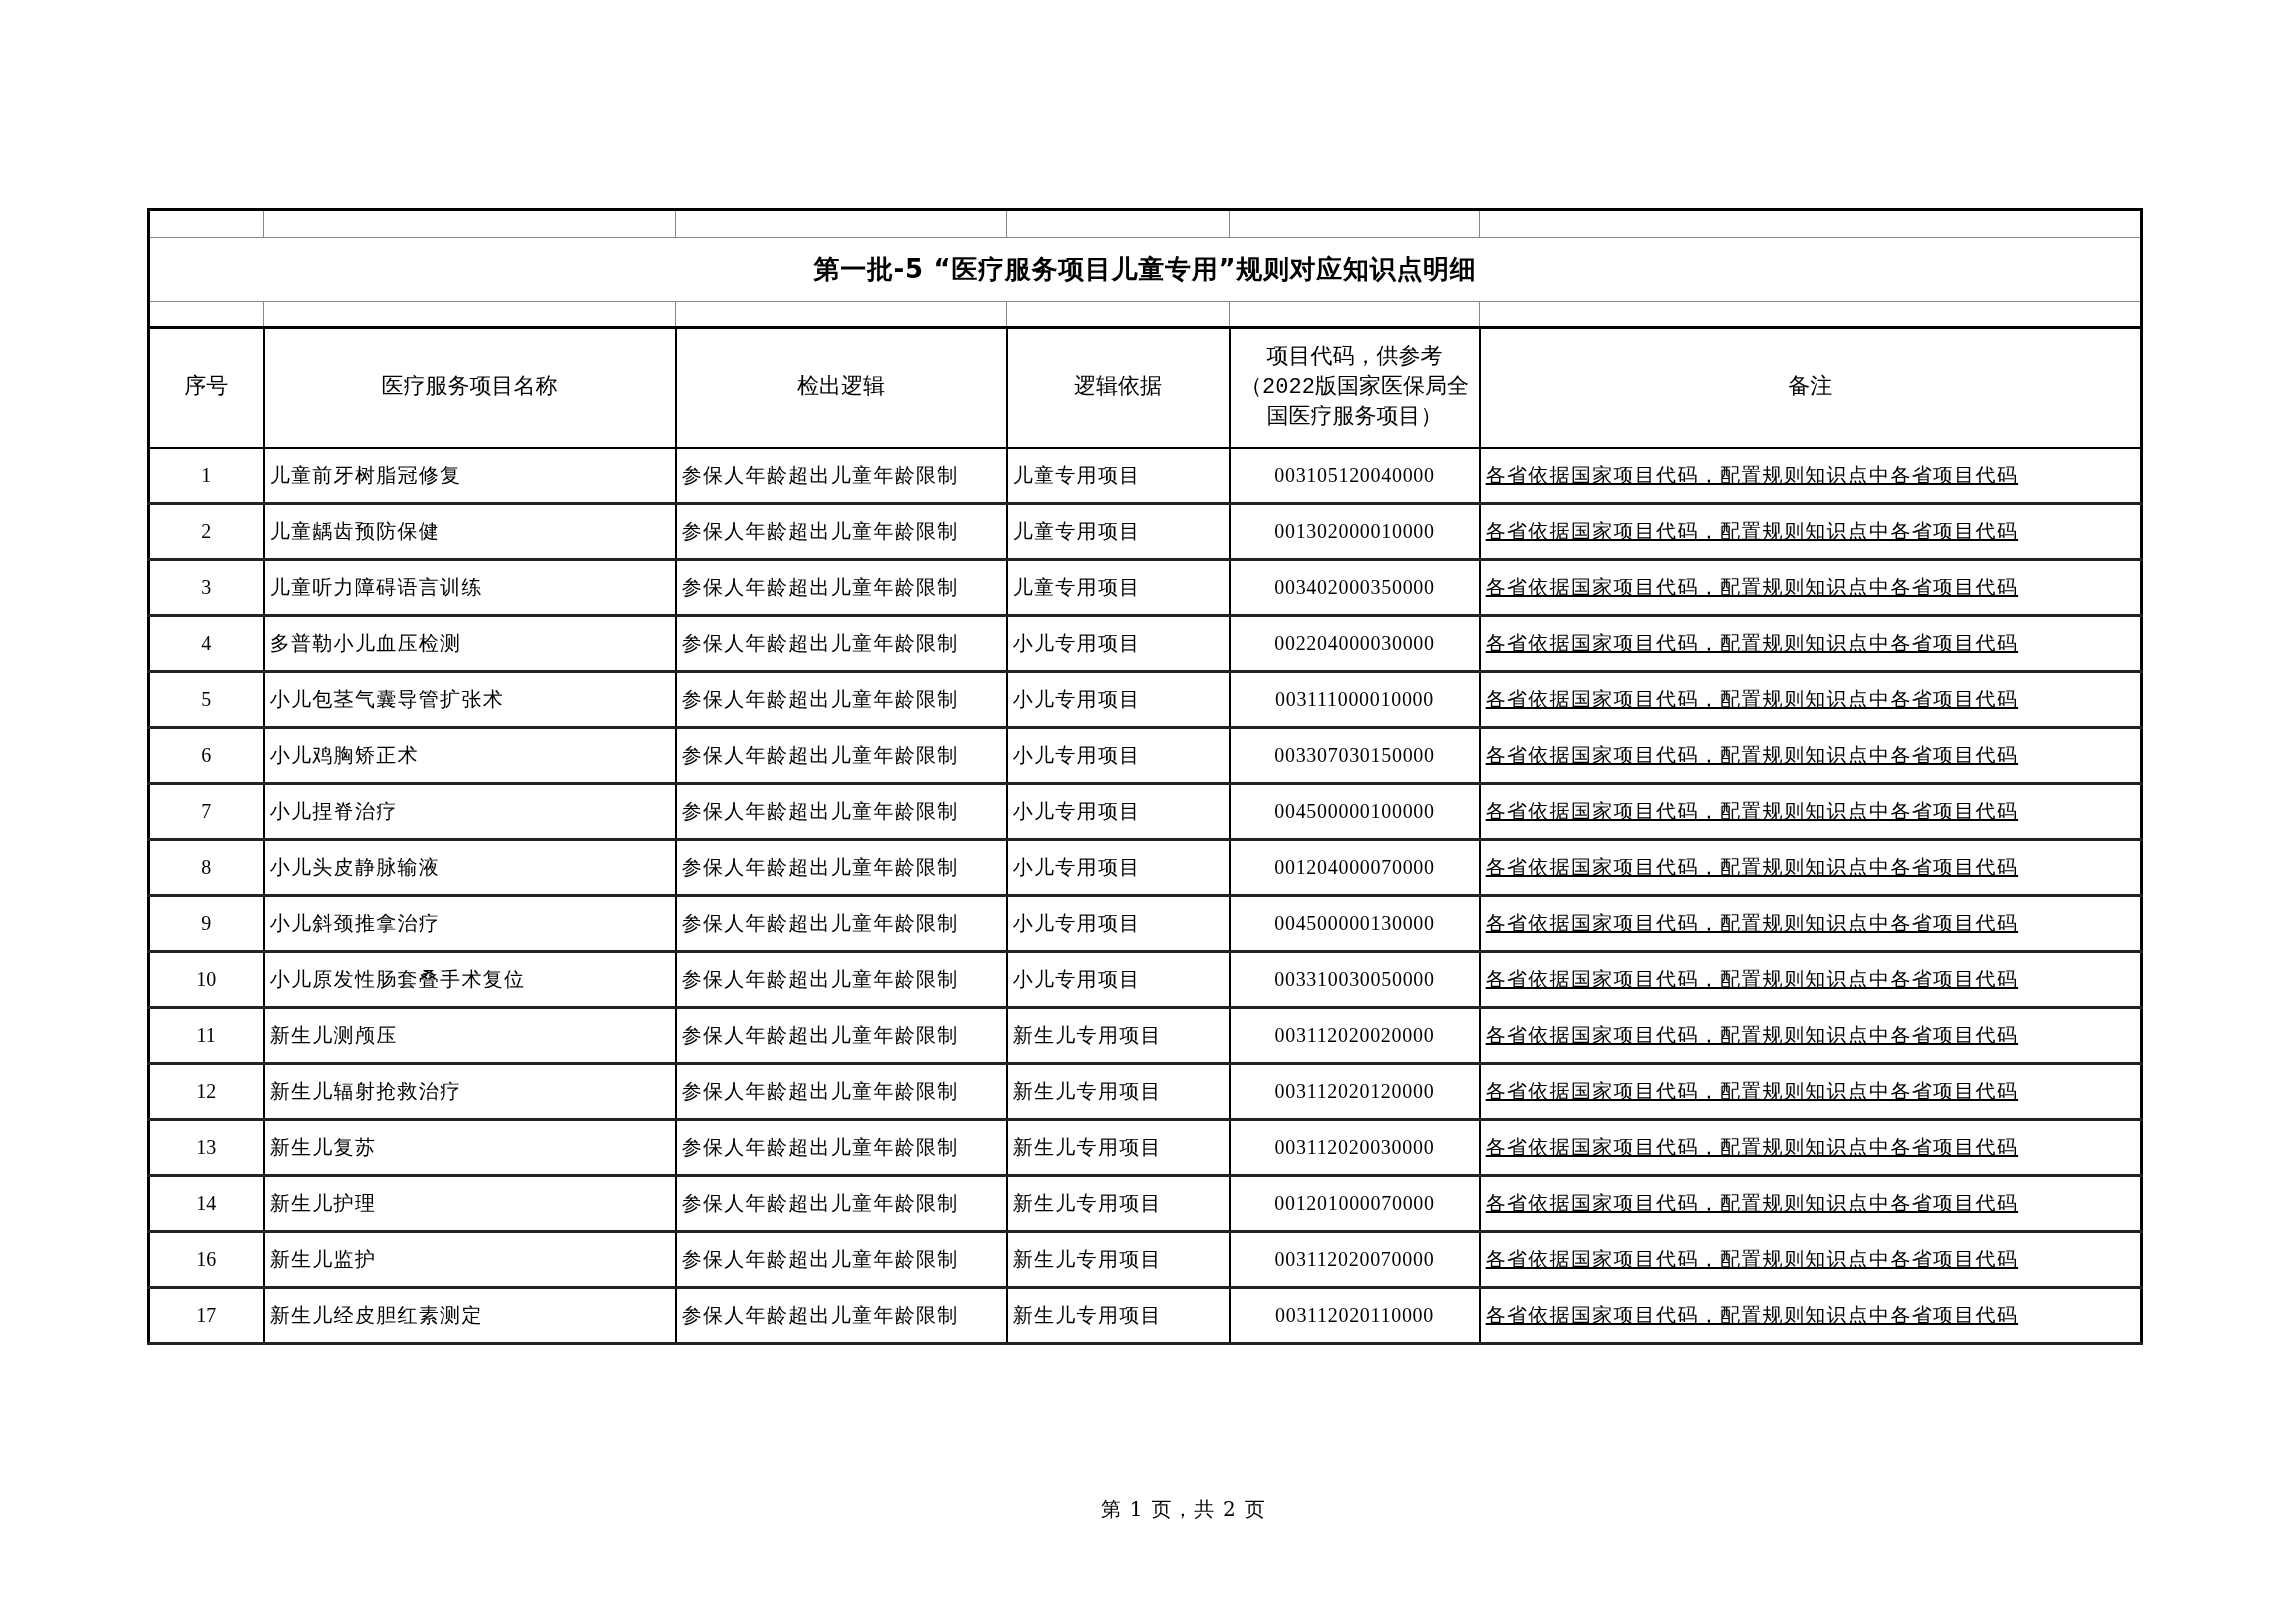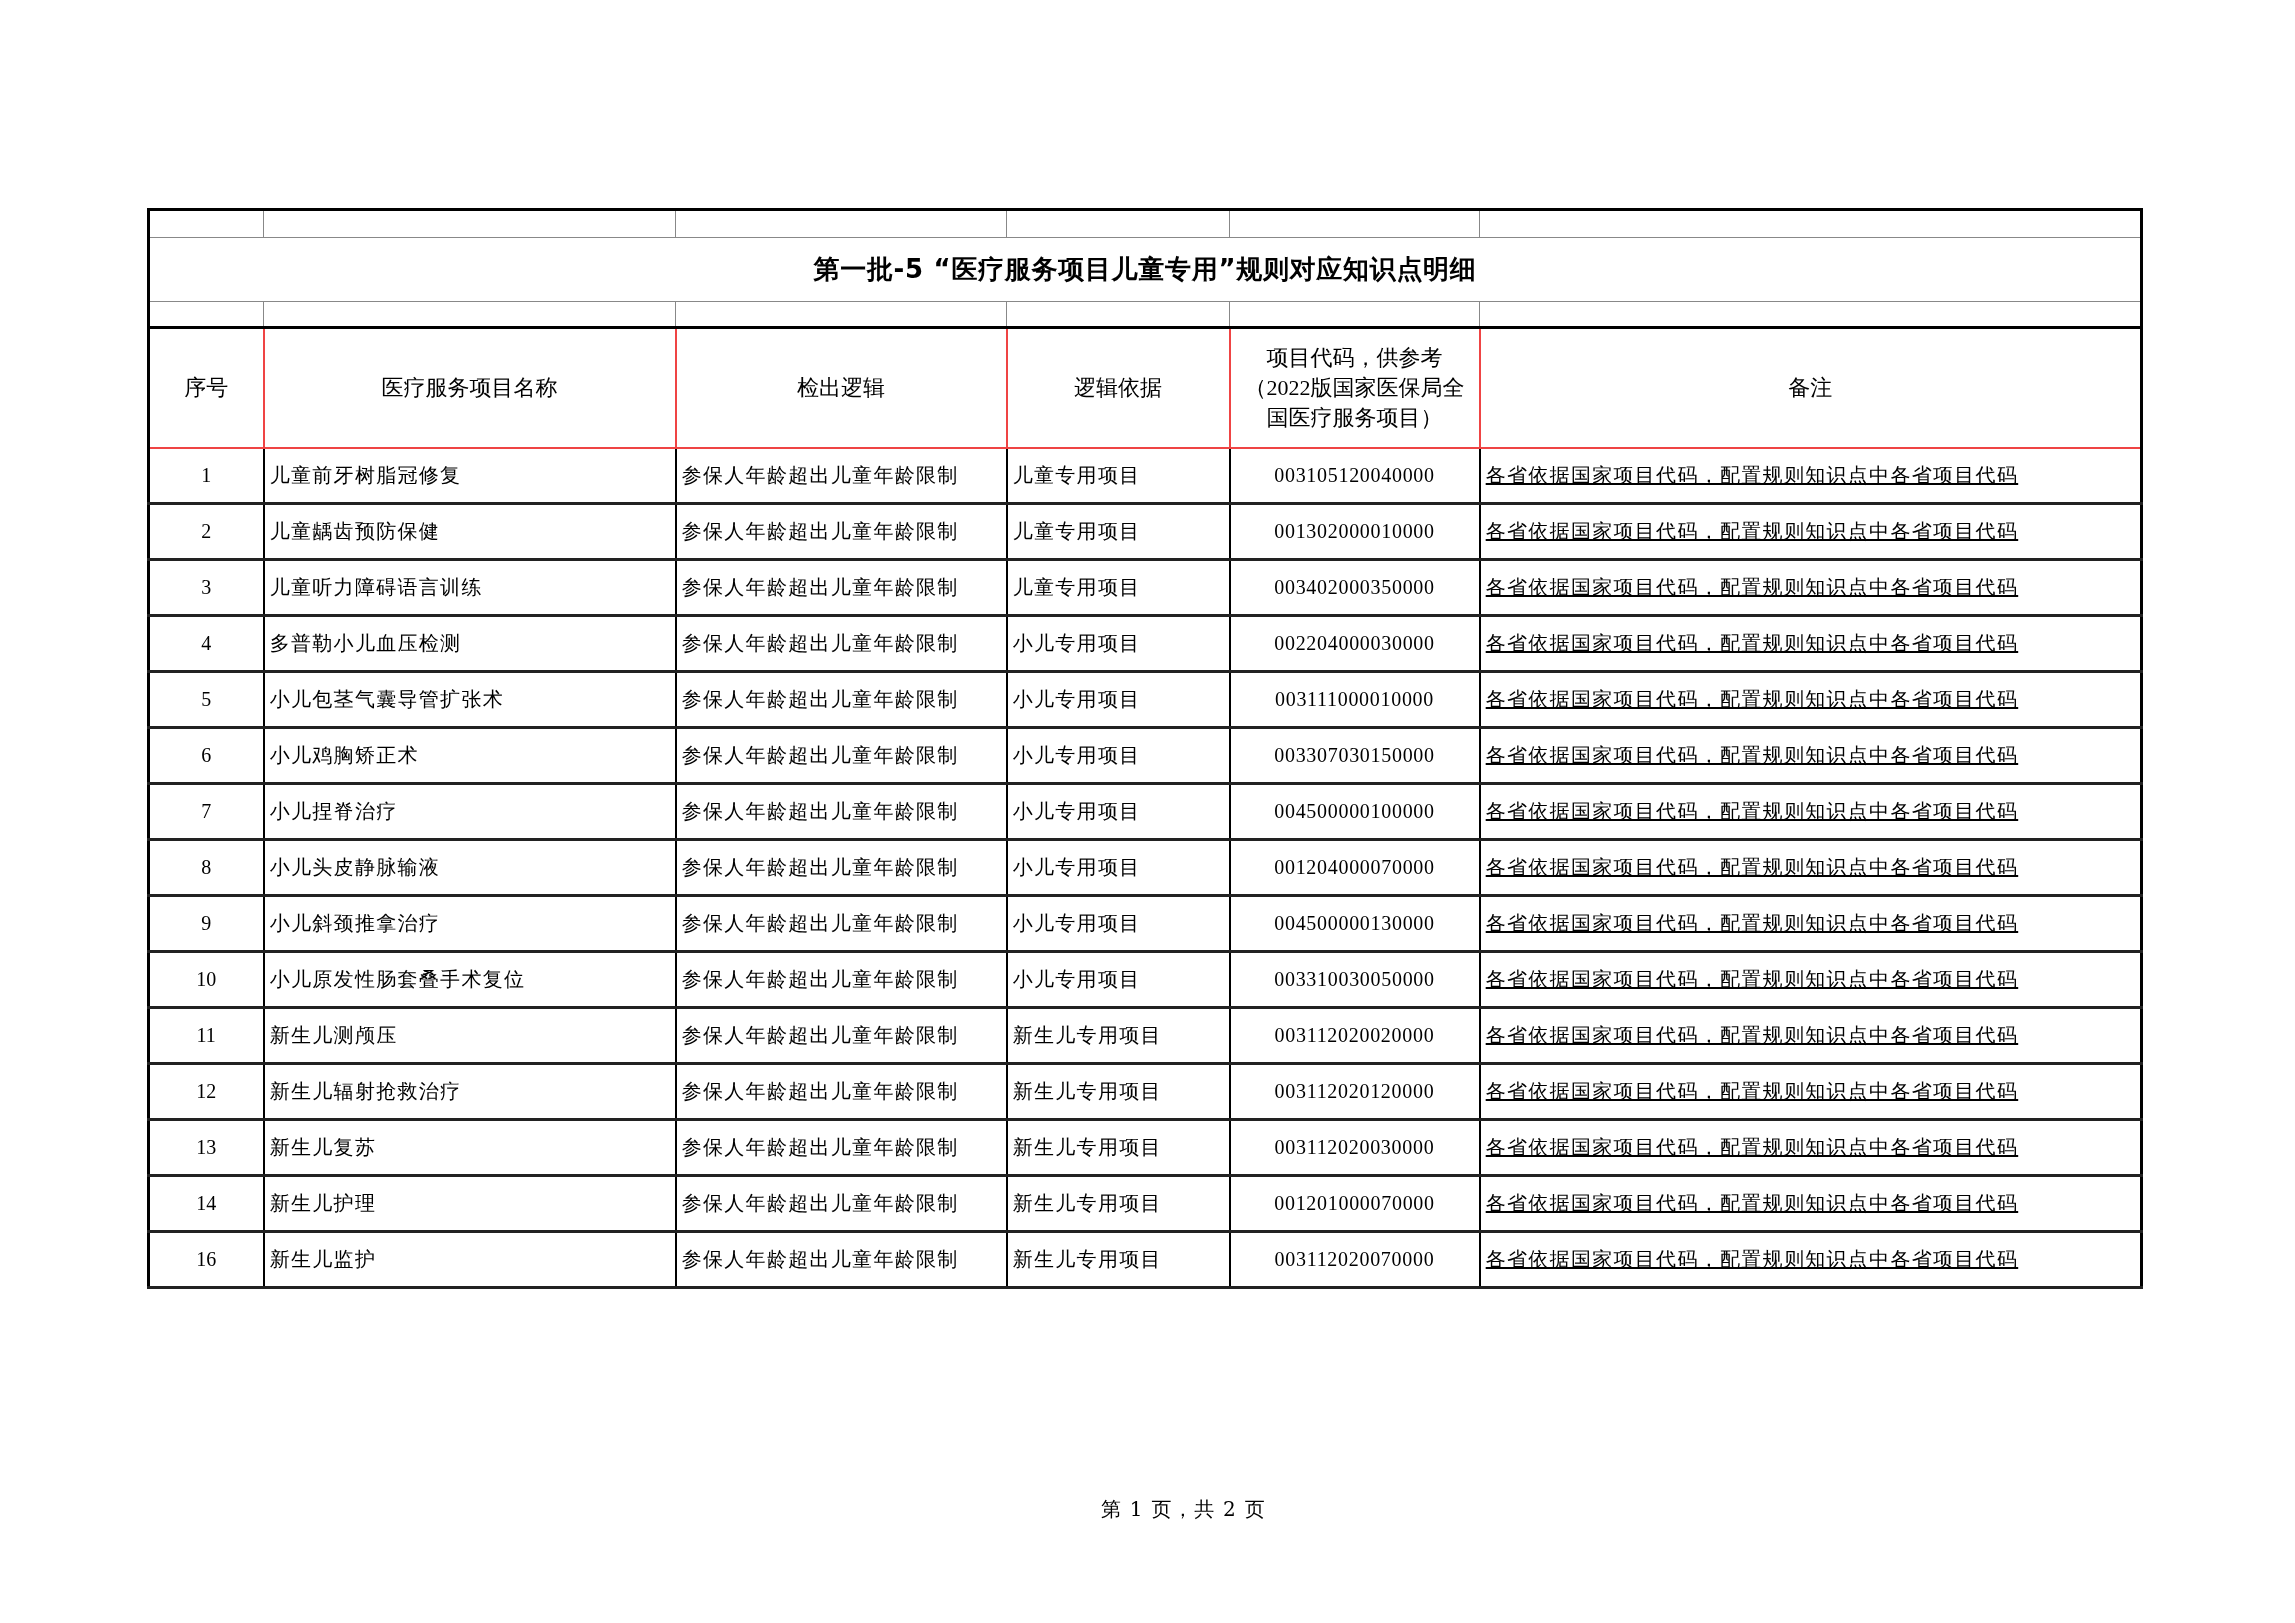--- a/index.html
+++ b/index.html
@@ -11,22 +11,22 @@
   col.c4 { width: 223px; } col.c5 { width: 250px; } col.c6 { width: 662px; }
   td { padding: 0; vertical-align: middle; }
   .outer-top td { border-top: 3.3px solid #000; }
   .spacer td { height: 26px; border-left: 1.3px solid #888; border-right: 1.3px solid #888; }
   .spacer td:first-child { border-left: 3.3px solid #000; }
   .spacer td:last-child { border-right: 3.3px solid #000; }
   .spacer.top td { border-bottom: 1.3px solid #888; }
   .spacer.bottom td { border-top: 1.3px solid #888; height: 23.6px; }
   .title-row td { height: 63px; text-align: center; border-left: 3.3px solid #000; border-right: 3.3px solid #000;
                   font-family: "DejaVu Sans", "Liberation Sans", sans-serif; font-weight: bold; font-size: 26px; letter-spacing: 0.7px; }
-  .head-row td { height: 118px; text-align: center; border: 2px solid #ef4444;
-                 font-family: Liberation Serif, serif; font-size: 22px; line-height: 30px; }
+  .head-row td { height: 118px; text-align: center; border: 2px solid #000000;
+                 font-family: Liberation Mono, monospace; font-size: 22px; line-height: 30px; }
   .head-row { border-top: 3.9px solid #000; }
   .head-row td:first-child { border-left: 3.3px solid #000; }
   .head-row td:last-child { border-right: 3.3px solid #000; }
   .data-row td { height: 53px; border-left: 2px solid #000; border-right: 2px solid #000;
                  border-bottom: 3.9px solid #222; font-size: 20px; white-space: nowrap; overflow: hidden; }
   .data-row td:first-child { border-left: 3.3px solid #000; }
   .data-row td:last-child { border-right: 3.3px solid #000; text-decoration: underline; }
   .c-num { text-align: center; font-family: "Liberation Serif", serif; font-size: 19.6px; }
   .c-text { text-align: left; padding-left: 5.2px !important; letter-spacing: 1.3px; }
   .c-code { text-align: center; font-family: "Liberation Serif", serif; font-size: 19.6px; letter-spacing: 0.7px; }
@@ -191,18 +191,26 @@
           <td class="c-text">各省依据国家项目代码，配置规则知识点中各省项目代码</td>
         </tr>
         <tr class="data-row">
           <td class="c-num">16</td>
           <td class="c-text">新生儿监护</td>
           <td class="c-text">参保人年龄超出儿童年龄限制</td>
           <td class="c-text">新生儿专用项目</td>
           <td class="c-code">003112020070000</td>
           <td class="c-text">各省依据国家项目代码，配置规则知识点中各省项目代码</td>
         </tr>
+        <tr class="data-row">
+          <td class="c-num">17</td>
+          <td class="c-text">新生儿经皮胆红素测定</td>
+          <td class="c-text">参保人年龄超出儿童年龄限制</td>
+          <td class="c-text">新生儿专用项目</td>
+          <td class="c-code">003112020110000</td>
+          <td class="c-text">各省依据国家项目代码，配置规则知识点中各省项目代码</td>
+        </tr>
       </tbody>
   </table>
 </div>
 
 <div class="footer">第 1 页，共 2 页</div>
 
 
 </body></html>

